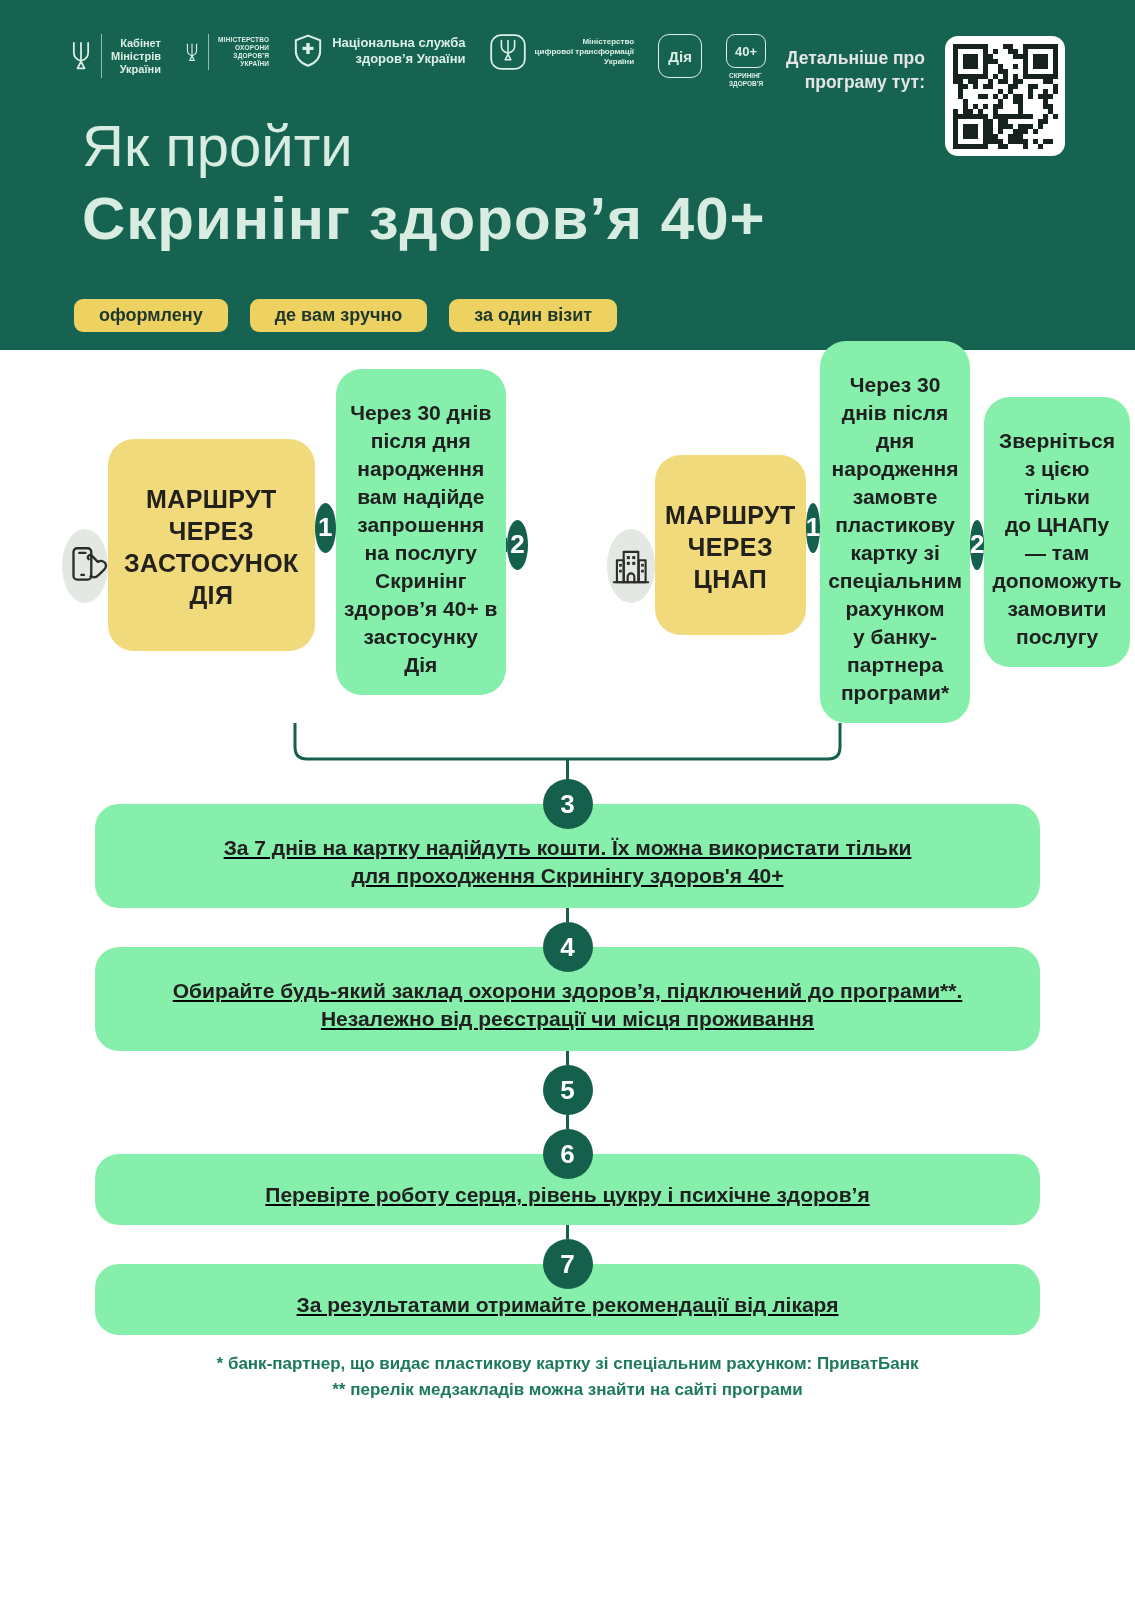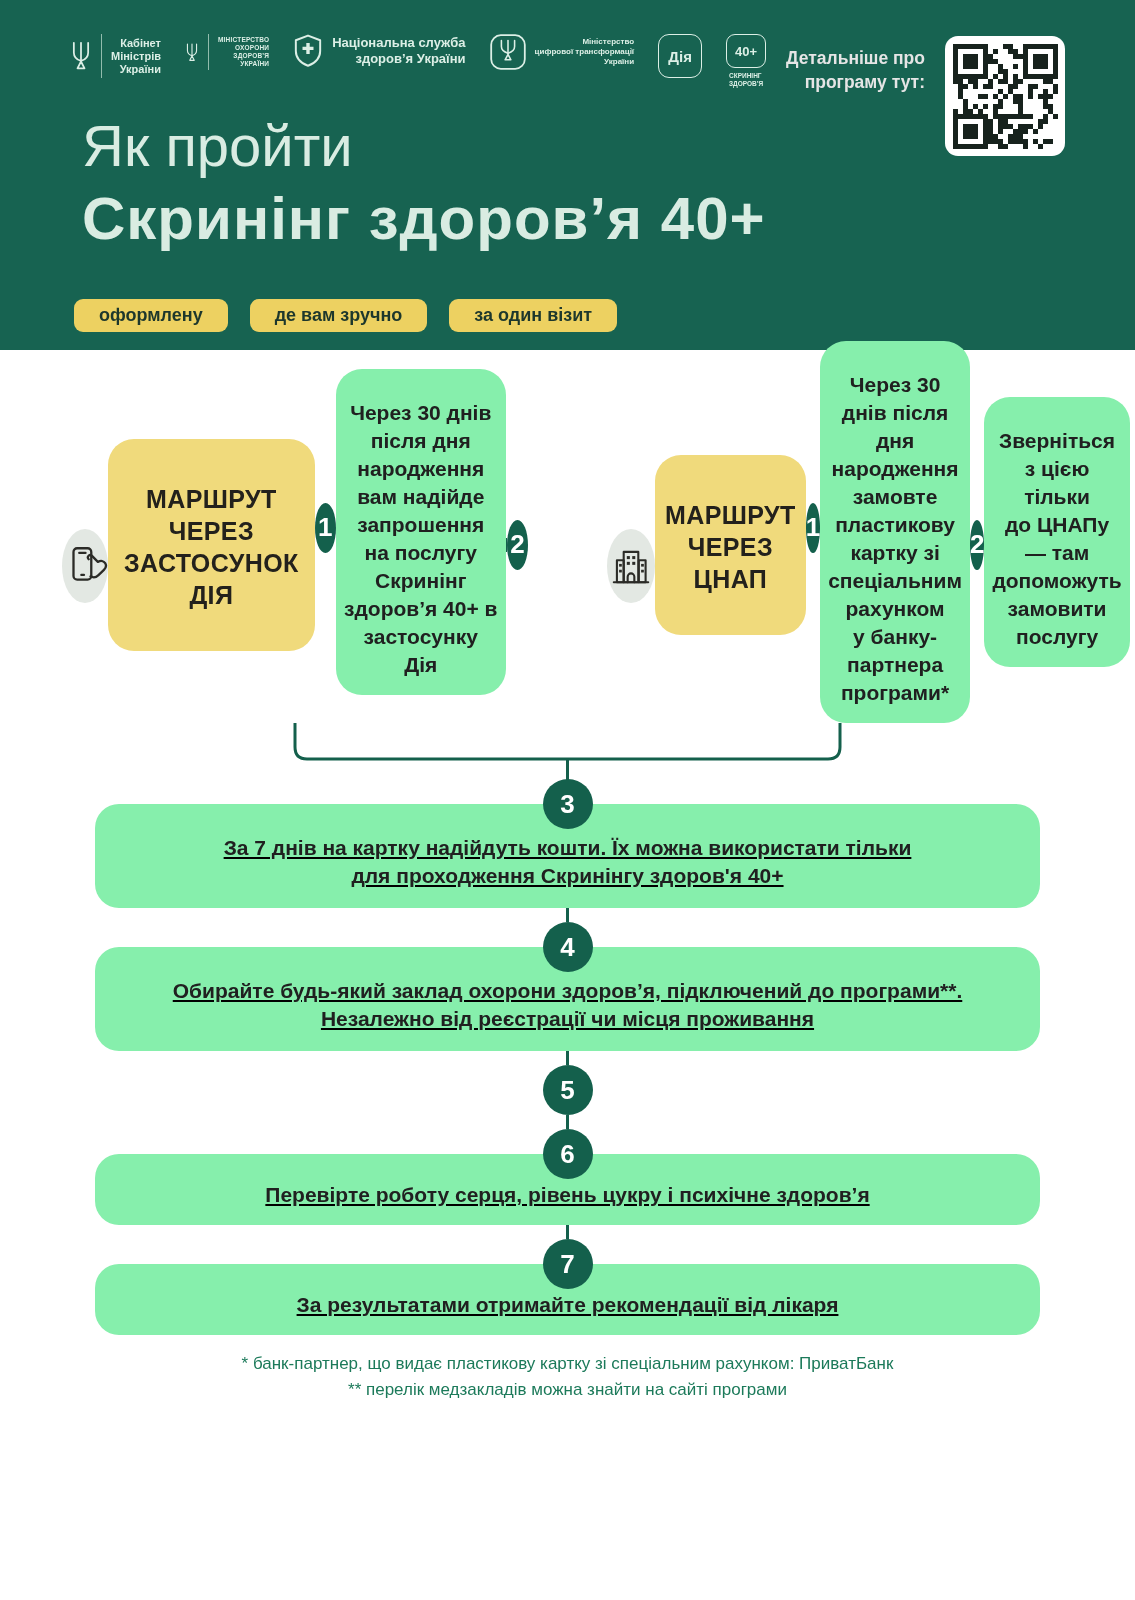--- a/index.html
+++ b/index.html
@@ -48,21 +48,21 @@
   
   .bracket{position:relative;width:1135px;height:62px;}
   .bracket svg{position:absolute;left:0;top:0;}
 
   
   .shared{display:flex;flex-direction:column;align-items:center;}
   .num.n3{margin-top:-6px;}
   .sbox{position:relative;z-index:1;width:945px;box-sizing:border-box;background:#86efac;border-radius:24px;margin-top:-25px;padding:30px 20px 18px;text-align:center;text-decoration:underline;}
   .sbox.single{padding:27px 20px 16px;}
 
-  .footnotes{margin-top:16px;text-align:center;font-size:17px;font-weight:normal;line-height:26px;color:#1c7a5a;}
+  .footnotes{margin-top:16px;text-align:center;font-size:17px;font-weight:bold;line-height:26px;color:#1c7a5a;}
 
   .st{stroke:#dcefe6;stroke-width:1.6;fill:none;stroke-linecap:round;stroke-linejoin:round;}
   .ic{stroke:#2b2b27;fill:none;stroke-linecap:round;stroke-linejoin:round;}
 </style>
 </head>
 <body>
 
 <div class="page">
 
   <div class="hero">

